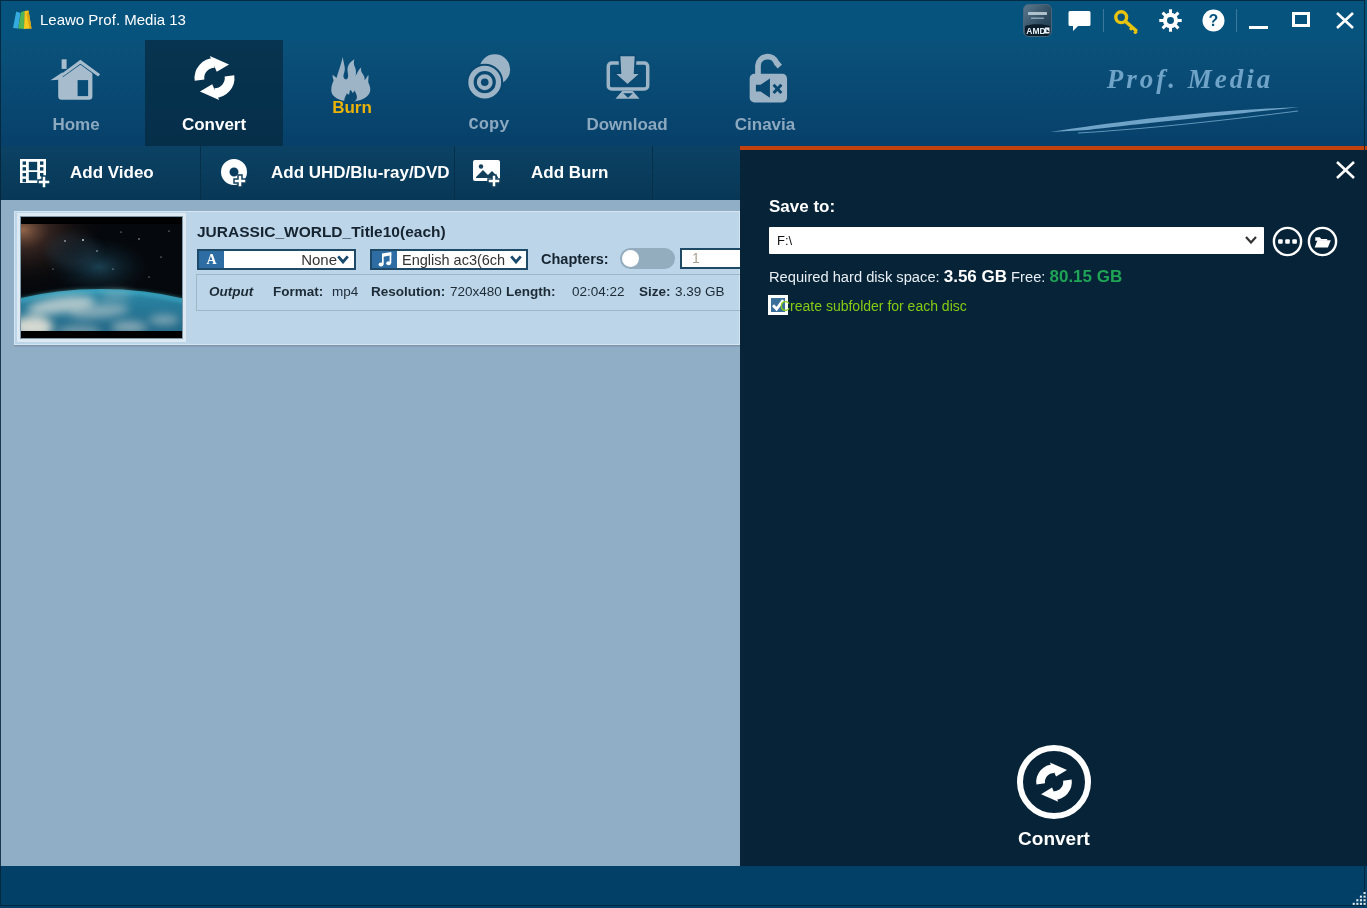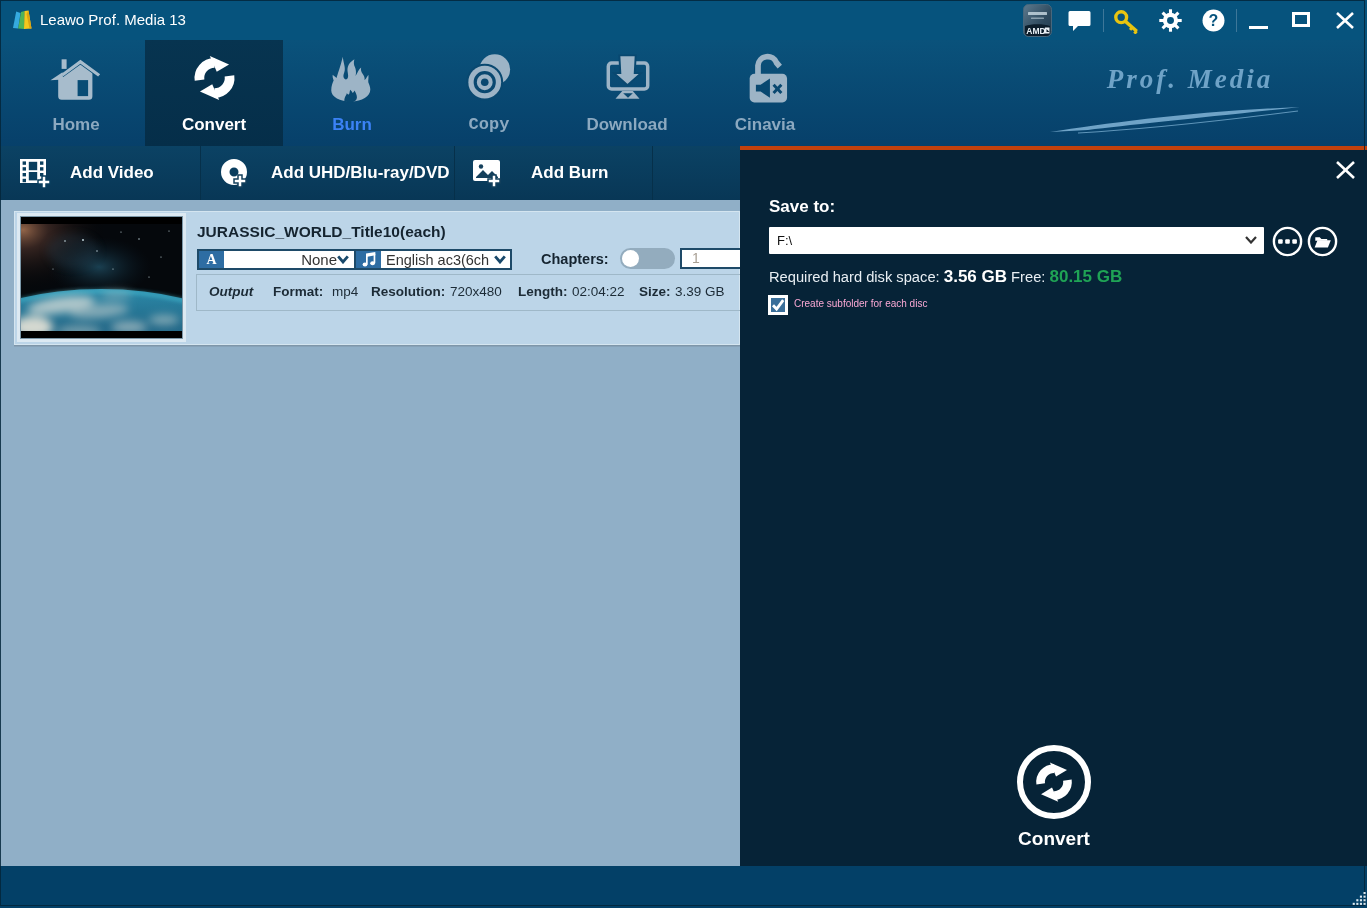--- a/index.html
+++ b/index.html
@@ -35,21 +35,21 @@
 #outrow span { position:absolute; top:9px; font-size:13.5px; color:#1c2b36; }
 .b { font-weight:bold; }
 
 
 #overlay { left:740px; top:146px; width:627px; height:892px; background:#062337; border-top:4px solid #c2410c;padding-left:36px; }
 #saveto { left:29px; top:47px; font-size:17px; font-weight:bold; color:#fff; }
 #pathbox { left:29px; top:77px; width:495px; height:27px; background:#fff; border-radius:1px; }
 #pathbox .txt { position:absolute; left:8px; top:6px; font-size:13px; color:#111; }
 #reqline { left:29px; top:117px; color:#E8EEF3; font-size:14.7px; }
 #chk { left:28px; top:145px; width:20px; height:20px; background:#fff; }
-#chklbl { left:54px; top:148px; color:#f9a8d4; font-size:10px; }
+#chklbl { left:40px; top:148px; color:#84cc16; font-size:14px; }
 
 
 #bottombar { left:0; top:866px; width:1367px; height:42px; background:#034067; }
 </style>
 </head>
 <body>
 <div class="abs" id="titlebar"></div>
 <svg class="abs" style="left:13px;top:10px;" width="20" height="19" viewBox="0 0 20 19">
   <polygon points="0,18 3.2,1.5 7.5,3 5.2,18.5" fill="#35AADF"></polygon>
   <polygon points="5.2,18.5 8,2 11.5,1 11,19" fill="#4FB358"></polygon>
@@ -144,21 +144,21 @@
   <path fill="#9DB4C6" d="M7 40
     C 7 35 8.5 31.5 9.5 29.5 C 8.8 27.5 8.2 25.5 8.5 23.5 C 10 25 11.5 25.5 12.5 27
     C 13.5 23 16 17 19 5 C 19.5 11 21.5 15 21 19 C 20.6 22 18.5 25 20.5 27.5 C 22.5 29.5 24.5 28 24.5 25
     C 24.5 21 23 19 24.5 14.5 C 25.5 11.5 28 9.5 31 7.5 C 30 11 30.5 13.5 31.5 15.5 C 32.5 17.5 33.2 21.5 32.2 25
     C 34.5 21.5 35.5 17.5 38 16 C 37.5 18.5 38 20.5 39.5 22.5 C 41 24.5 42 26.5 41.5 29
     C 43.5 27.5 44 25.5 45.5 23.5 C 46 27 45 29.5 45.5 31.5 C 46.5 34 47.5 36 47.5 39
     C 47.5 46 39 51.5 27.5 51.5 C 16 51.5 7 46.5 7 40 Z"></path>
   <path fill="#094870" transform="translate(3.6,6.5) scale(0.87)" d="M19.5 51 C 19.5 46 22 44.5 22.5 41.5 C 23.5 43.5 25 44 25.5 42 C 26 40.5 25.8 39 26.5 37.5
     C 27.5 39 29 39.5 29.3 41.5 C 30.5 40.5 31 40 31.5 38.5 C 33 41 34.5 43.5 34.5 46.5 C 34.5 50 31.5 52.5 27 52.5 C 23 52.5 19.5 52 19.5 51 Z"></path>
 </svg>
-<div class="abs" style="left:307px;top:115px;width:90px;text-align:center;font-size:17px;font-weight:bold;color:#3b82f6;">Burn</div>
+<div class="abs" style="left:307px;top:98px;width:90px;text-align:center;font-size:17px;font-weight:bold;color:#eab308;">Burn</div>
 
 <svg class="abs" style="left:462px;top:51px;" width="55" height="55" viewBox="0 0 52 52">
   <g fill="#9DB4C6">
     <circle cx="31" cy="17.5" r="14.5"></circle>
     <circle cx="21.5" cy="29.5" r="17.5" fill="#094870"></circle>
     <circle cx="21.5" cy="29.5" r="15.5"></circle>
   </g>
   <circle cx="21.5" cy="29.5" r="9" fill="none" stroke="#094870" stroke-width="3"></circle>
   <circle cx="21.5" cy="29.5" r="3.6" fill="#094870"></circle>
 </svg>
@@ -288,21 +288,21 @@
 
 <div class="abs dropbox" style="left:197px; width:159px;">
   <div class="dropico">
       <span style="color:#fff;font-weight:bold;font-size:14px;font-family:'Liberation Serif',serif;">A</span>
     </div>
   <span style="padding-left:6px;font-size:15px;color:#333;flex:1;text-align:right;">None</span>
   <svg width="12" height="9" viewBox="0 0 12 9" style="margin-right:5px;">
       <path d="M1.2 1.4 L6 7 L10.8 1.4" fill="none" stroke="#19496B" stroke-width="2.8"></path>
     </svg>
 </div>
-<div class="abs dropbox" style="left:354px; width:158px;">
+<div class="abs dropbox" style="left:370px; width:158px;">
   <div class="dropico">
       <svg width="18" height="17" viewBox="0 0 18 17">
     <g fill="#fff">
       <ellipse cx="5" cy="13.6" rx="2.4" ry="2"></ellipse>
       <ellipse cx="12.6" cy="12.2" rx="2.4" ry="2"></ellipse>
       <rect x="6" y="4" width="1.7" height="9.6"></rect>
       <rect x="13.6" y="2.6" width="1.7" height="9.6"></rect>
       <polygon points="6,2.6 15.3,0.9 15.3,4.3 6,6"></polygon>
     </g>
   </svg>
@@ -317,21 +317,21 @@
     <div class="knob"></div>
   </div>
 <div class="abs" id="chapinput">1</div>
 
 <div class="abs" id="outrow">
   <span class="b" style="left:12px; font-style:italic;">Output</span>
   <span class="b" style="left:76px;">Format:</span>
     <span style="left:135px;">mp4</span>
   <span class="b" style="left:174px;">Resolution:</span>
     <span style="left:253px;">720x480</span>
-  <span class="b" style="left:321px;">Length:</span>
+  <span class="b" style="left:309px;">Length:</span>
     <span style="left:375px;">02:04:22</span>
   <span class="b" style="left:442px;">Size:</span>
     <span style="left:478px;">3.39 GB</span>
 </div>
 
 <div class="abs" id="overlay">
   <svg class="abs" style="left:596px;top:11px;" width="19" height="18" viewBox="0 0 19 18">
     <g stroke="#fff" stroke-width="2.6">
         <line x1="1" y1="1" x2="18" y2="17"></line>
         <line x1="18" y1="1" x2="1" y2="17"></line>

